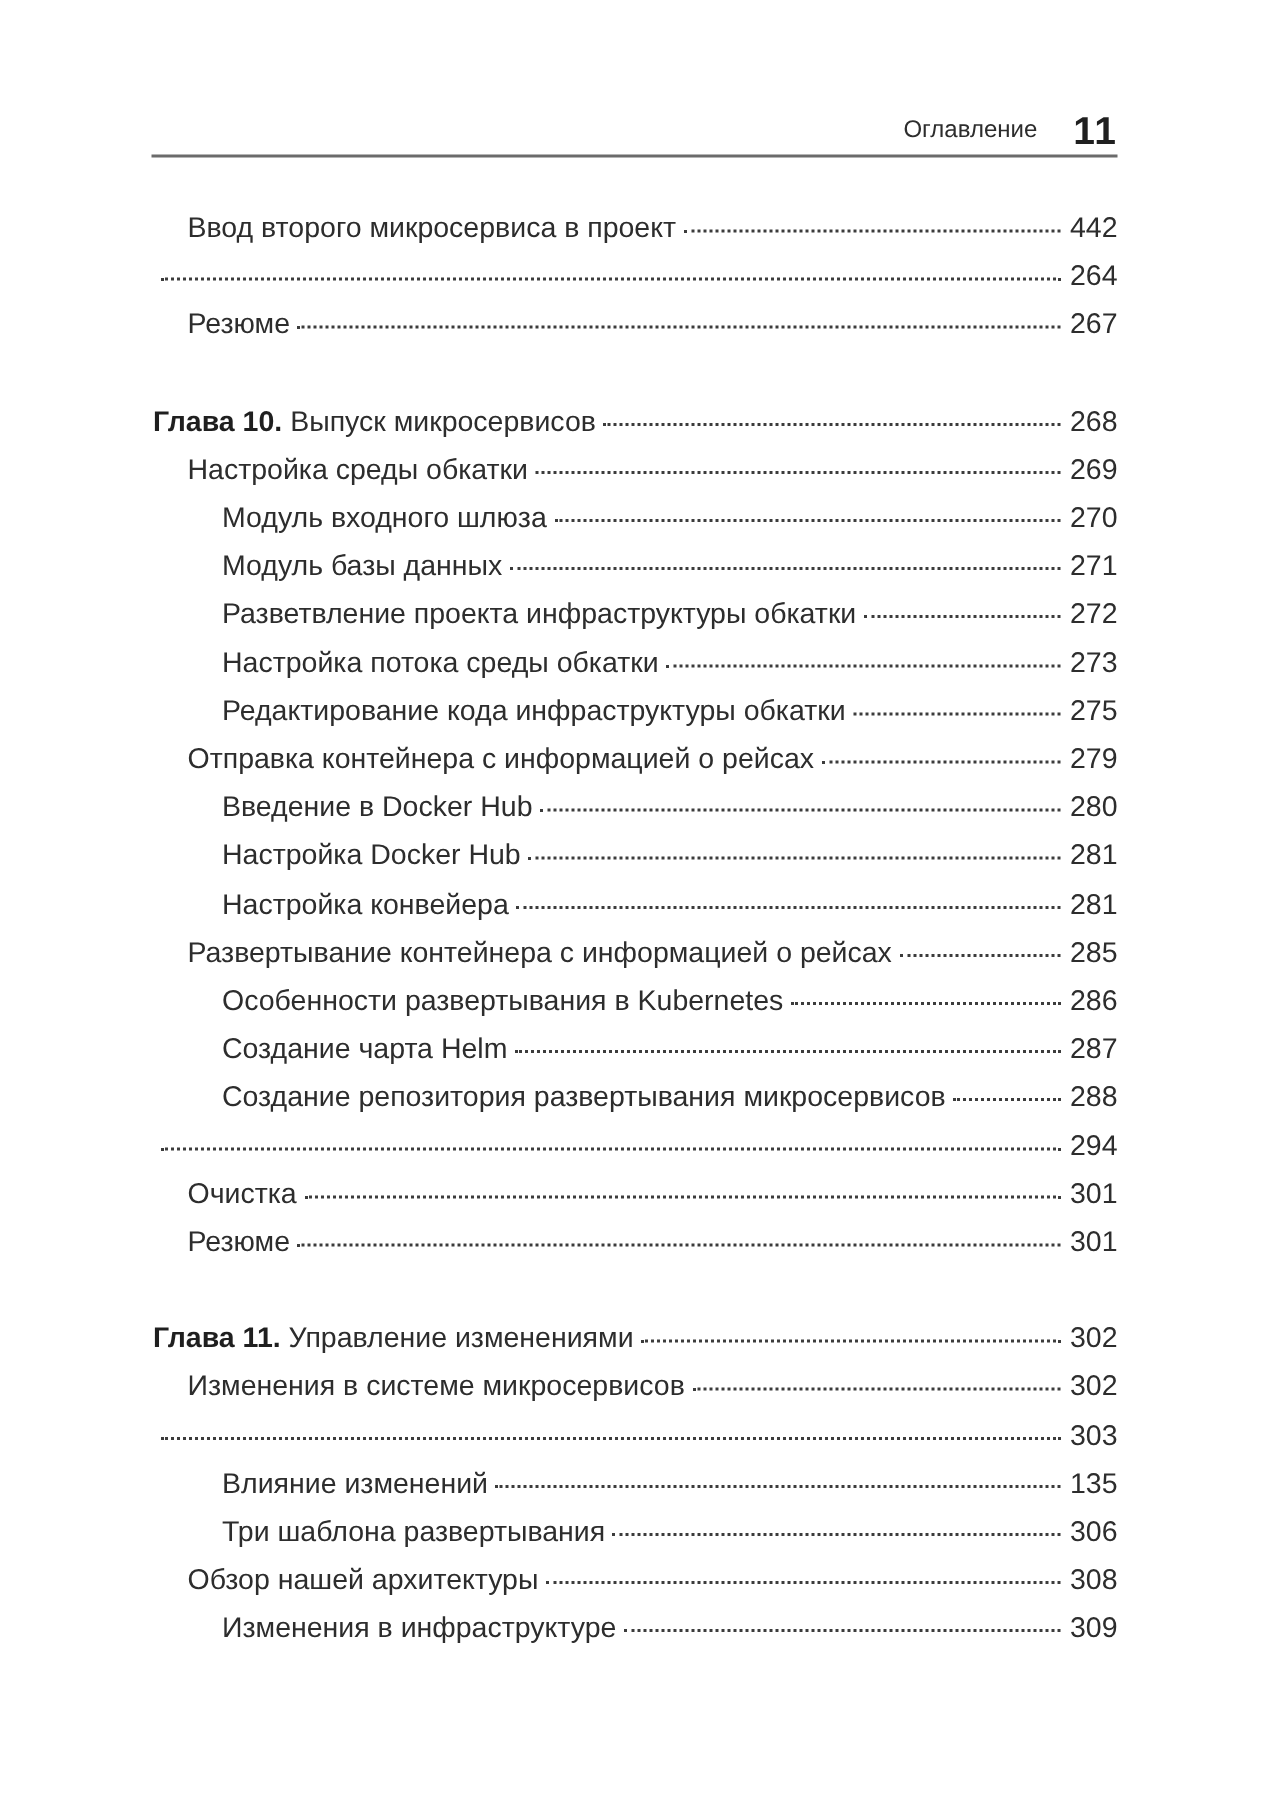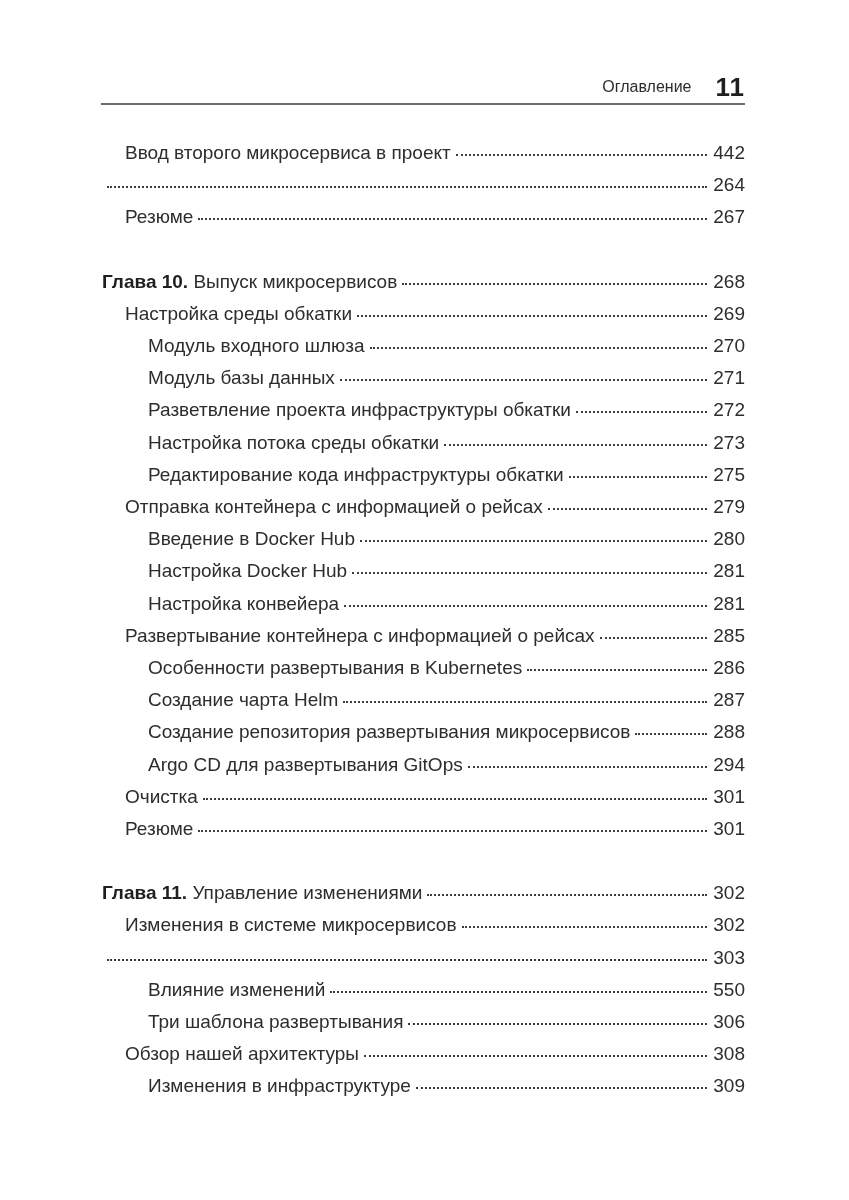--- a/index.html
+++ b/index.html
@@ -188,21 +188,20 @@
           <span class="label">Создание чарта Helm</span>
           <span class="leader"></span>
           <span class="page-ref">287</span>
         </div>
         <div class="toc-row level-2">
           <span class="label">Создание репозитория развертывания микросервисов</span>
           <span class="leader"></span>
           <span class="page-ref">288</span>
         </div>
         <div class="toc-row level-2">
-          <span class="label">Argo CD для развертывания GitOps</span>
           <span class="leader"></span>
           <span class="page-ref">294</span>
         </div>
         <div class="toc-row level-1">
           <span class="label">Очистка</span>
           <span class="leader"></span>
           <span class="page-ref">301</span>
         </div>
         <div class="toc-row level-1">
           <span class="label">Резюме</span>
@@ -221,21 +220,21 @@
           <span class="leader"></span>
           <span class="page-ref">302</span>
         </div>
         <div class="toc-row level-2">
           <span class="leader"></span>
           <span class="page-ref">303</span>
         </div>
         <div class="toc-row level-2">
           <span class="label">Влияние изменений</span>
           <span class="leader"></span>
-          <span class="page-ref">550</span>
+          <span class="page-ref">135</span>
         </div>
         <div class="toc-row level-2">
           <span class="label">Три шаблона развертывания</span>
           <span class="leader"></span>
           <span class="page-ref">306</span>
         </div>
         <div class="toc-row level-1">
           <span class="label">Обзор нашей архитектуры</span>
           <span class="leader"></span>
           <span class="page-ref">308</span>

